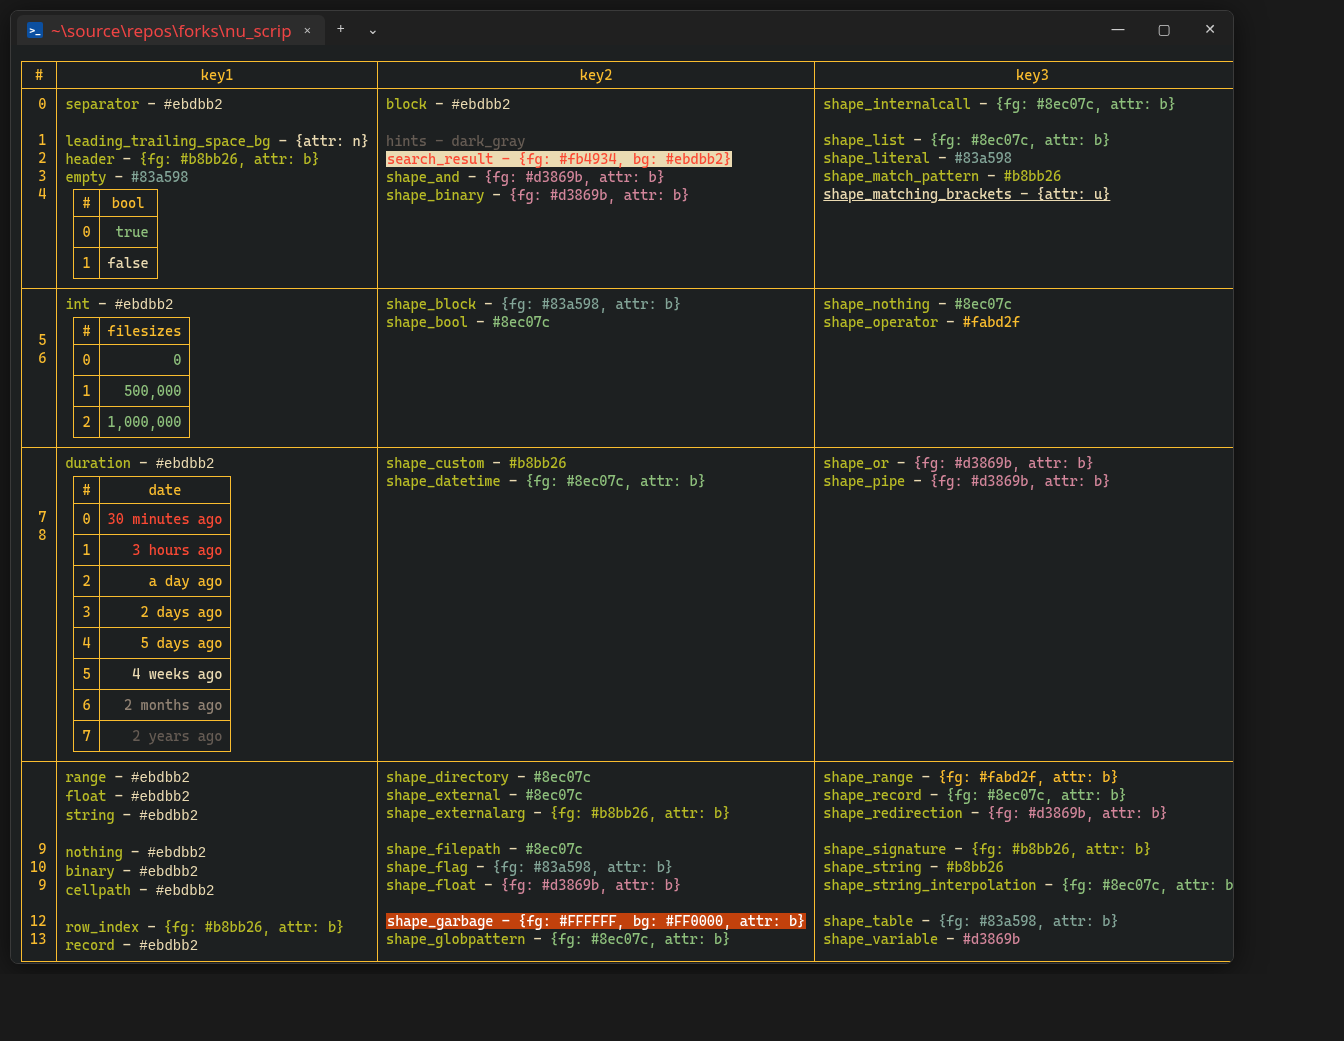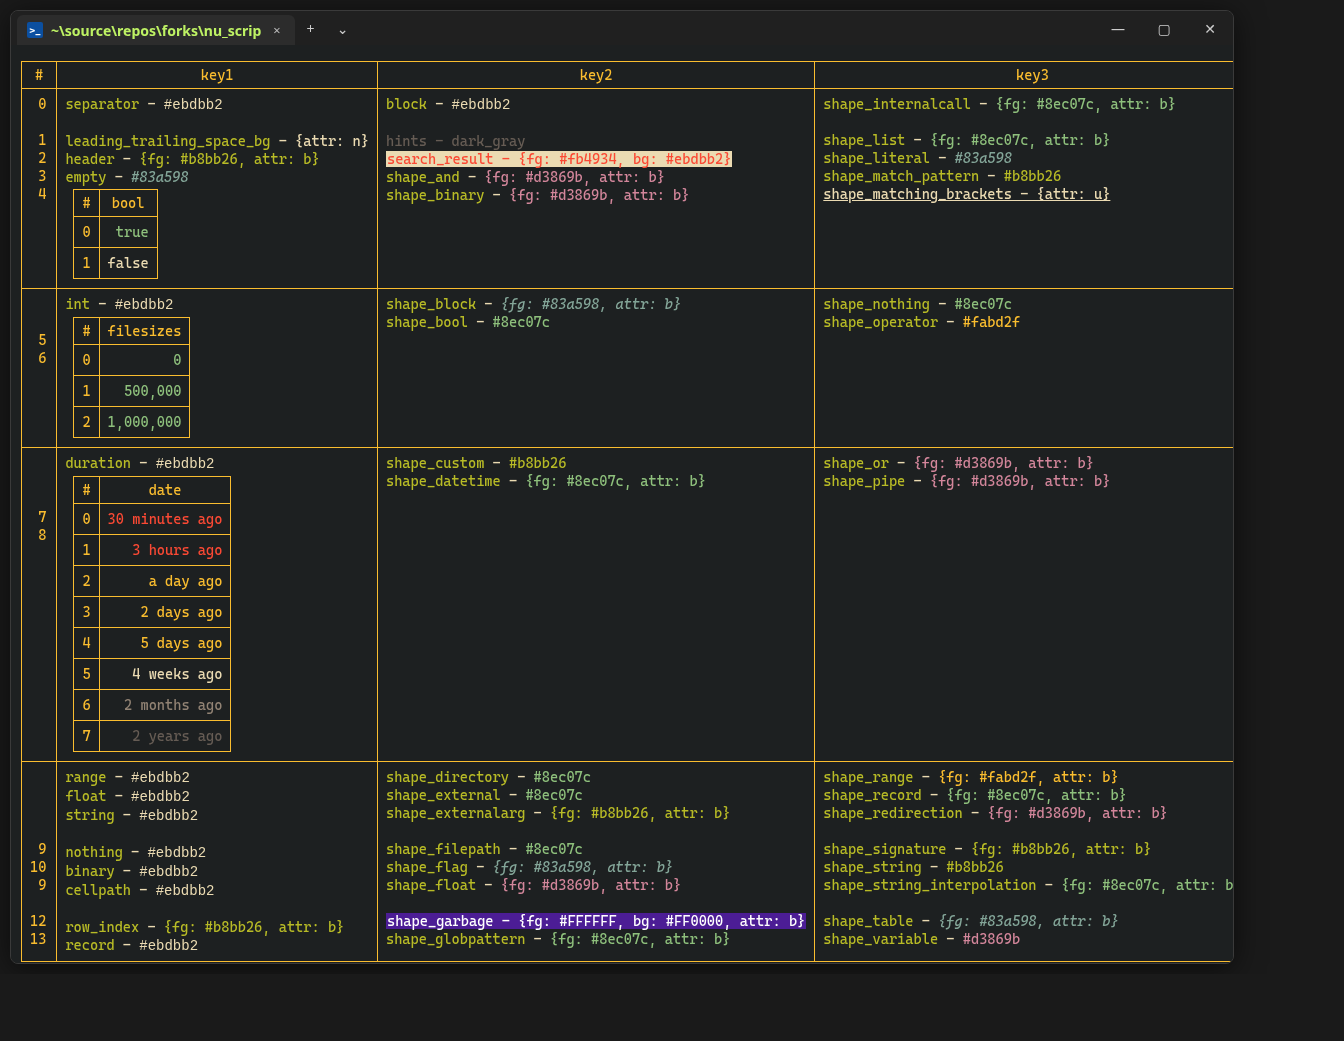--- a/index.html
+++ b/index.html
@@ -60,21 +60,21 @@
     margin-left: 6px;
     position: relative;
   }
   .tab-icon {
     width: 16px; height: 16px;
     background: #0b4fa0;
     display: flex; align-items: center; justify-content: center;
     color: #fff; font-size: 10px; font-weight: bold;
     border-radius: 2px;
   }
-  .tab-title { font-size: 14px; color: #bef264; font-family: "Segoe UI", system-ui, sans-serif; white-space: nowrap; overflow: hidden; text-overflow: ellipsis; flex: 1; font-weight: bold; }
+  .tab-title { font-size: 17px; color: #ef4444; font-family: "Segoe UI", system-ui, sans-serif; white-space: nowrap; overflow: hidden; text-overflow: ellipsis; flex: 1; }
   .tab-close { color: #bbb; font-size: 12px; padding: 2px 4px; cursor: pointer; }
   .titlebar-btn {
     width: 32px; height: 34px;
     display: flex; align-items: center; justify-content: center;
     cursor: pointer;
     color: #ccc;
     font-size: 14px;
     font-family: "Segoe UI", system-ui, sans-serif;
   }
   .titlebar-spacer { flex: 1; }
@@ -134,29 +134,29 @@
   }
   .mini th.h { text-align: center; color: var(--yellow); }
   .mini td.idx { color: var(--yellow); text-align: right; }
   .mini td.left { text-align: right; }
 
   
   .c-olive   { color: var(--green-olive); }
   .c-cream   { color: var(--cream); font-family: Liberation Mono, monospace; }
   .c-yellow  { color: var(--yellow); }
   .c-cyan    { color: var(--cyan); text-align: center; }
-  .c-teal    { color: var(--teal); font-style: italic; }
+  .c-teal    { color: var(--teal); }
   .c-magenta { color: var(--magenta); }
   .c-red     { color: var(--red); }
   .c-gray    { color: var(--gray); }
   .c-dim     { color: var(--gray-dim); }
   .c-fg      { color: var(--fg-default); }
 
   .bg-cream  { background: var(--cream); color: var(--red); padding: 0 1px; margin-top: 16px; }
-  .bg-red    { background: #4c1d95; color: #fff; padding: 0 1px; }
+  .bg-red    { background: #c2410c; color: #fff; padding: 0 1px; }
   .ul        { text-decoration: underline; }
   .blank { height: 18px; }
 </style>
 </head>
 <body>
 
 <div class="window">
   <div class="titlebar">
     <div class="tab">
       <span class="tab-icon">&gt;_</span>

